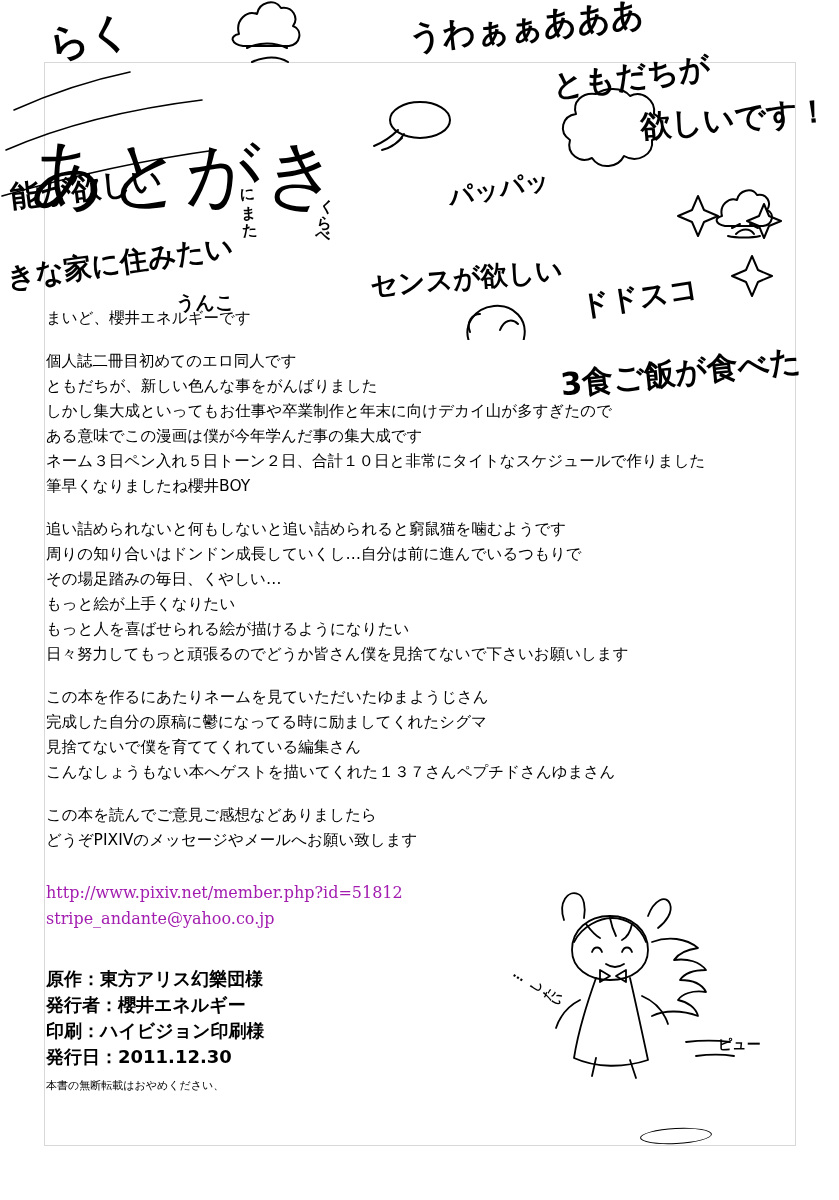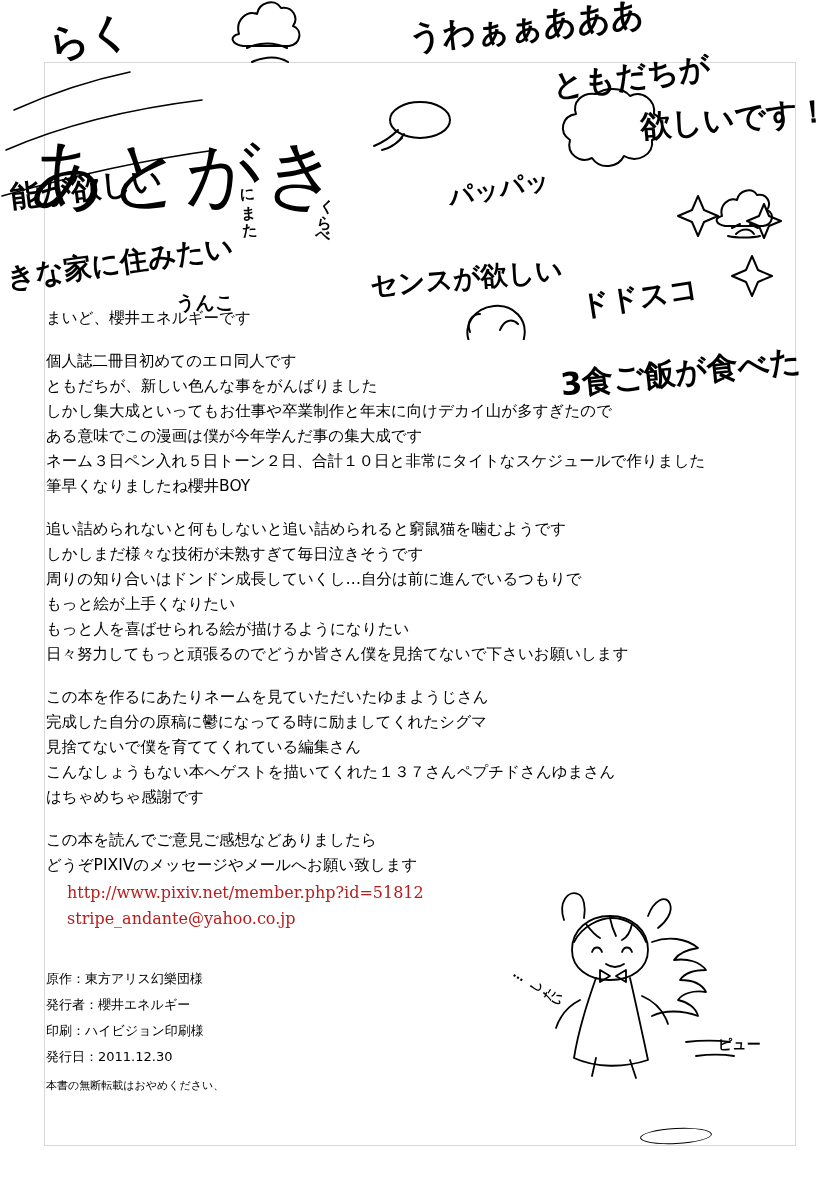--- a/index.html
+++ b/index.html
@@ -179,31 +179,31 @@
   .para { margin: 0 0 18px 0; }
   .para p { margin: 0; }
 
   .mono-block {
     position: absolute;
     left: 46px;
     top: 880px;
     font-family: "DejaVu Serif", serif;
     font-size: 16px;
     line-height: 26px;
-    color: #b91c1c;
-    margin-left: 21px;
+    color: #a21caf;
   }
   .colophon {
     position: absolute;
     left: 46px;
     top: 966px;
     font-family: "DejaVu Sans", sans-serif;
-    font-size: 13px;
+    font-size: 18px;
     line-height: 26px;
     color: #000;
+    font-weight: bold;
   }
   .notice {
     position: absolute;
     left: 46px;
     top: 1078px;
     font-family: "DejaVu Sans", sans-serif;
     font-size: 11px;
     color: #000;
   }
   .doodle-bottom {
@@ -311,33 +311,32 @@
       <p>個人誌二冊目初めてのエロ同人です</p>
       <p>ともだちが、新しい色んな事をがんばりました</p>
       <p>しかし集大成といってもお仕事や卒業制作と年末に向けデカイ山が多すぎたので</p>
       <p>ある意味でこの漫画は僕が今年学んだ事の集大成です</p>
       <p>ネーム３日ペン入れ５日トーン２日、合計１０日と非常にタイトなスケジュールで作りました</p>
       <p>筆早くなりましたね櫻井BOY</p>
     </div>
 
     <div class="para">
       <p>追い詰められないと何もしないと追い詰められると窮鼠猫を噛むようです</p>
-      <p>しかしまだ様々な技術が未熟すぎて毎日泣きそうです</p>
       <p>周りの知り合いはドンドン成長していくし…自分は前に進んでいるつもりで</p>
+      <p>その場足踏みの毎日、くやしい…</p>
       <p>もっと絵が上手くなりたい</p>
       <p>もっと人を喜ばせられる絵が描けるようになりたい</p>
       <p>日々努力してもっと頑張るのでどうか皆さん僕を見捨てないで下さいお願いします</p>
     </div>
 
     <div class="para">
       <p>この本を作るにあたりネームを見ていただいたゆまようじさん</p>
       <p>完成した自分の原稿に鬱になってる時に励ましてくれたシグマ</p>
       <p>見捨てないで僕を育ててくれている編集さん</p>
       <p>こんなしょうもない本へゲストを描いてくれた１３７さんペプチドさんゆまさん</p>
-      <p>はちゃめちゃ感謝です</p>
     </div>
 
     <div class="para">
       <p>この本を読んでご意見ご感想などありましたら</p>
       <p>どうぞPIXIVのメッセージやメールへお願い致します</p>
     </div>
   </div>
 
   <div class="mono-block">
     <div>http://www.pixiv.net/member.php?id=51812</div>

